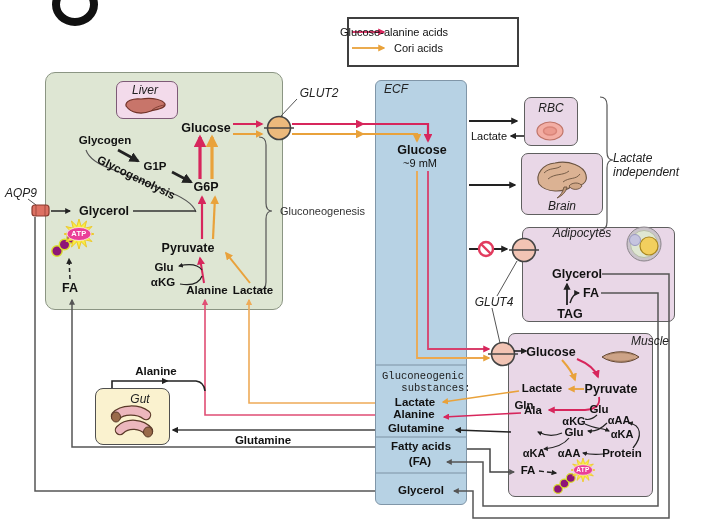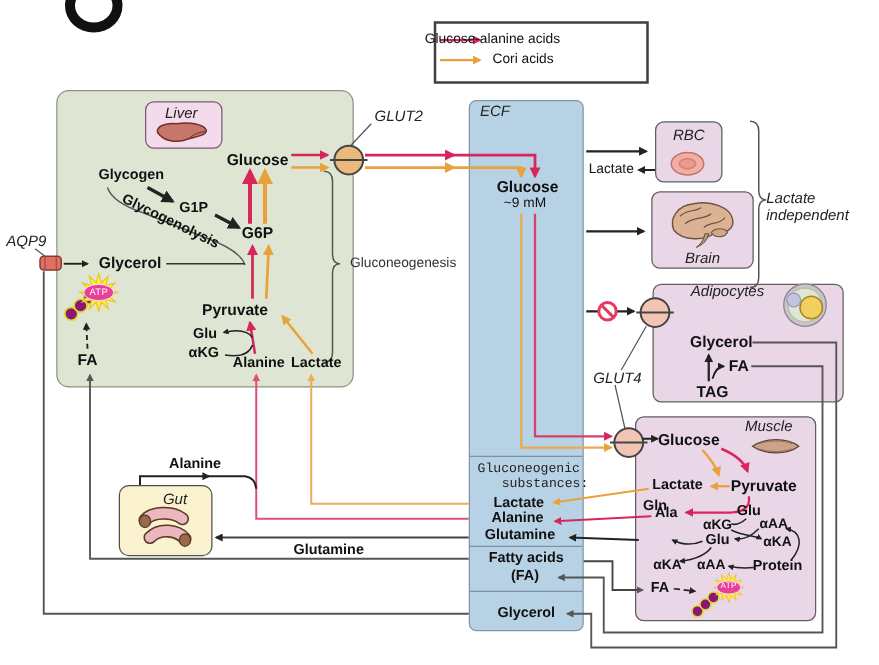--- a/index.html
+++ b/index.html
@@ -10,21 +10,21 @@
   .lbl{position:absolute;transform:translate(-50%,-50%);white-space:nowrap;color:#111;
        z-index:3;line-height:1;}
   .b{font-weight:bold;font-size:11.5px;}
   .b13{font-weight:bold;font-size:12.5px;text-align:center;}
   .b11{font-weight:bold;font-size:11px;}
   .t{font-size:12px;color:#222;font-style:italic;}
   .r11{font-size:11px;color:#111;}
   .s{font-size:10.5px;color:#222;font-family:Liberation Mono, monospace;}
   .la{transform:translate(0,-50%);}
   .rot{transform:translate(-50%,-50%) rotate(26deg);font-size:11.5px;}
-  .atp{font-size:7.5px;font-weight:normal;color:#fff;letter-spacing:.3px;}
+  .atp{font-size:7.5px;font-weight:bold;color:#fff;letter-spacing:.3px;}
   .atps{font-size:6.5px;}
   .gg{color:#333;font-size:11px;}
   #partial-g{position:absolute;left:52px;top:-17px;width:30px;height:27px;
      border:8px solid #111;border-radius:50%;z-index:3;}
 </style>
 </head>
 <body>
 
 <div id="stage">
 
@@ -266,21 +266,21 @@
   <span class="lbl r11" style="left:489px;top:136px">Lactate</span>
   <span class="lbl t" style="left:562px;top:206px">Brain</span>
   <span class="lbl t la" style="left:613px;top:158px">Lactate</span>
   <span class="lbl t la" style="left:613px;top:172px">independent</span>
 
   <span class="lbl t" style="left:582px;top:233px">Adipocytes</span>
   <span class="lbl b13" style="left:577px;top:274px">Glycerol</span>
   <span class="lbl b13" style="left:591px;top:293px">FA</span>
   <span class="lbl b13" style="left:570px;top:314px">TAG</span>
 
-  <span class="lbl t" style="left:615px;top:341px">Muscle</span>
+  <span class="lbl t" style="left:650px;top:341px">Muscle</span>
   <span class="lbl b13" style="left:551px;top:352px">Glucose</span>
   <span class="lbl b" style="left:542px;top:389px">Lactate</span>
   <span class="lbl b13" style="left:611px;top:389px">Pyruvate</span>
   <span class="lbl b" style="left:533px;top:411px">Ala</span>
   <span class="lbl b" style="left:599px;top:410px">Glu</span>
   <span class="lbl b11" style="left:574px;top:421px">αKG</span>
   <span class="lbl b11" style="left:619px;top:420px">αAA</span>
   <span class="lbl b" style="left:524px;top:406px">Gln</span>
   <span class="lbl b" style="left:574px;top:433px">Glu</span>
   <span class="lbl b11" style="left:622px;top:434px">αKA</span>

